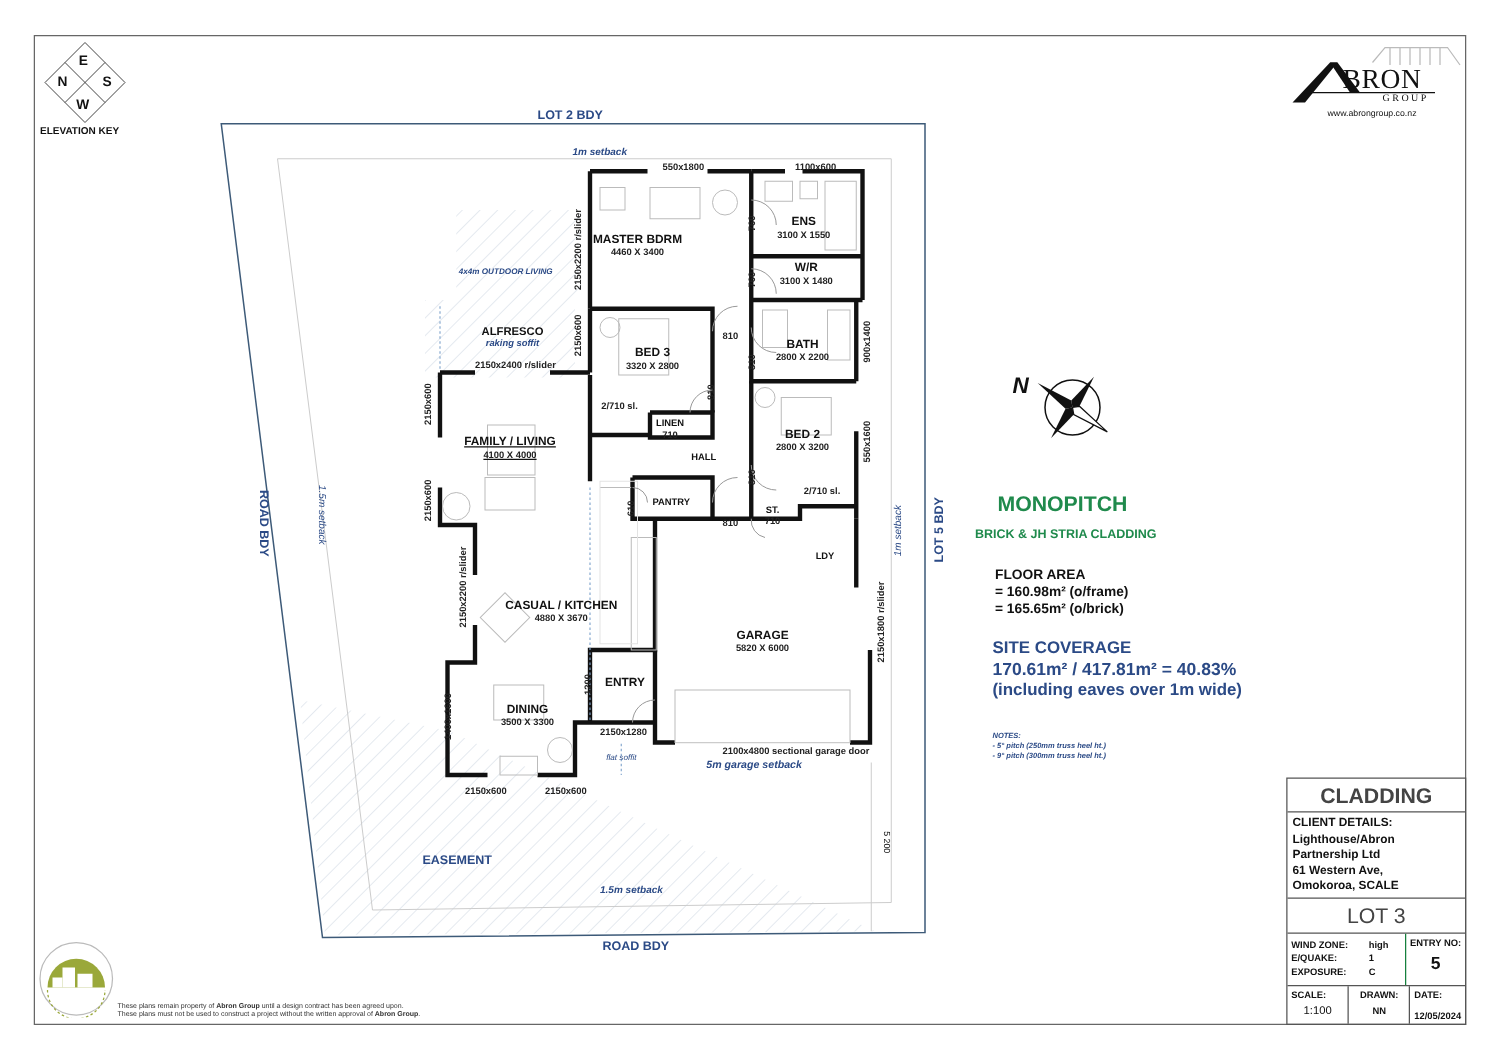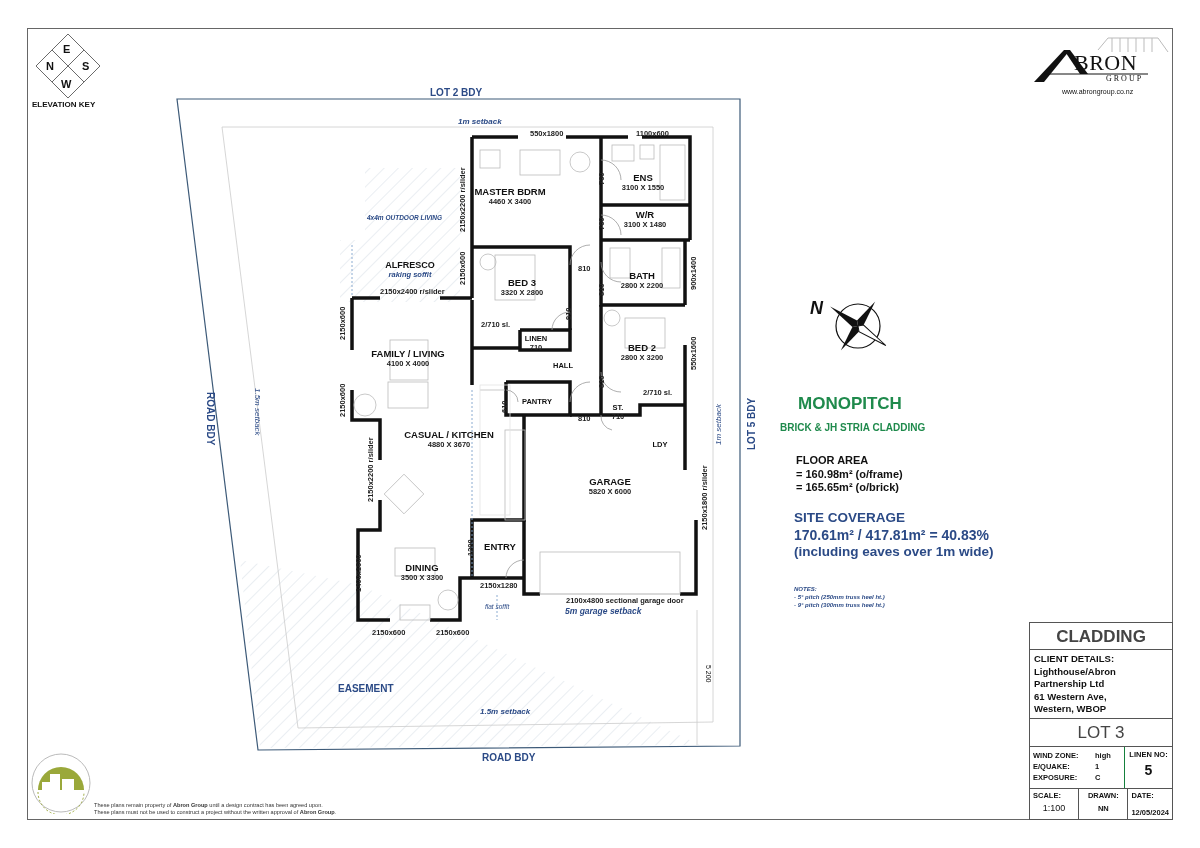--- a/index.html
+++ b/index.html
@@ -196,33 +196,33 @@
       <div class="dim blue it">raking soffit</div>
     </div>
   <div class="lbl room" style="left:522px;top:277px;">
       <div>BED 3</div>
       <div class="dim">3320 X 2800</div>
     </div>
   <div class="lbl room" style="left:642px;top:270px;">
       <div>BATH</div>
       <div class="dim">2800 X 2200</div>
     </div>
-  <div class="lbl room" style="left:408px;top:348px;">
+  <div class="lbl room" style="left:408px;top:348px;text-decoration:underline;">
       <div>FAMILY / LIVING</div>
       <div class="dim">4100 X 4000</div>
     </div>
   <div class="lbl room" style="left:642px;top:342px;">
       <div>BED 2</div>
       <div class="dim">2800 X 3200</div>
     </div>
-  <div class="lbl room" style="left:449px;top:429px;">
+  <div class="lbl room" style="left:449px;top:479px;">
       <div>CASUAL / KITCHEN</div>
       <div class="dim">4880 X 3670</div>
     </div>
-  <div class="lbl room" style="left:610px;top:476px;">
+  <div class="lbl room" style="left:610px;top:503px;">
       <div>GARAGE</div>
       <div class="dim">5820 X 6000</div>
     </div>
   <div class="lbl room" style="left:422px;top:562px;">
       <div>DINING</div>
       <div class="dim">3500 X 3300</div>
     </div>
   <div class="lbl room" style="left:500px;top:541px;">
       <div>ENTRY</div>
     </div>
@@ -250,21 +250,21 @@
   <span class="lbl dim vert" style="left:458px;top:285px;">2150x600</span>
   <span class="lbl dim" style="left:380px;top:287px;">2150x2400 r/slider</span>
   <span class="lbl dim vert" style="left:338px;top:340px;">2150x600</span>
   <span class="lbl dim vert" style="left:338px;top:417px;">2150x600</span>
   <span class="lbl dim vert" style="left:366px;top:502px;">2150x2200 r/slider</span>
   <span class="lbl dim vert" style="left:354px;top:592px;">1400x1600</span>
   <span class="lbl dim" style="left:372px;top:628px;">2150x600</span>
   <span class="lbl dim" style="left:436px;top:628px;">2150x600</span>
   <span class="lbl dim" style="left:480px;top:581px;">2150x1280</span>
   <span class="lbl dim vert" style="left:466px;top:556px;">1200</span>
-  <span class="lbl dim" style="left:566px;top:596px;">2100x4800 sectional garage door</span>
+  <span class="lbl dim" style="left:578px;top:596px;">2100x4800 sectional garage door</span>
   <span class="lbl dim vert" style="left:700px;top:530px;">2150x1800 r/slider</span>
   <span class="lbl dim vert" style="left:689px;top:290px;">900x1400</span>
   <span class="lbl dim vert" style="left:689px;top:370px;">550x1600</span>
   <span class="lbl dim vert" style="left:597px;top:185px;">760</span>
   <span class="lbl dim vert" style="left:597px;top:230px;">760</span>
   <span class="lbl dim" style="left:578px;top:264px;">810</span>
   <span class="lbl dim vert" style="left:597px;top:296px;">810</span>
   <span class="lbl dim vert" style="left:564px;top:320px;">810</span>
   <span class="lbl dim vert" style="left:597px;top:388px;">810</span>
   <span class="lbl dim" style="left:578px;top:414px;">810</span>
@@ -288,31 +288,31 @@
   <div>- 9° pitch (300mm truss heel ht.)</div>
 </div>
 
 <div class="tb">
   <div class="row" style="height:27px;text-align:center;font-size:17px;line-height:27px;color:#444;">CLADDING</div>
   <div class="row" style="height:69px;padding:3px 4px;font-size:9.5px;line-height:12.5px;">
     <div>CLIENT DETAILS:</div>
     <div>Lighthouse/Abron</div>
     <div>Partnership Ltd</div>
     <div>61 Western Ave,</div>
-    <div>Western, WBOP</div>
+    <div>Omokoroa, SCALE</div>
   </div>
   <div class="row" style="height:28px;text-align:center;font-size:17px;line-height:28px;color:#444;font-weight:normal;">LOT 3</div>
   <div class="row" style="height:42px;display:flex;">
     <div style="width:88px;border-right:1px solid #15803d;padding:3px 3px;font-size:7.5px;line-height:11px;position:relative;">
       <div><span>WIND ZONE:</span><span style="position:absolute;left:65px;">high</span></div>
       <div><span>E/QUAKE:</span><span style="position:absolute;left:65px;">1</span></div>
       <div><span>EXPOSURE:</span><span style="position:absolute;left:65px;">C</span></div>
     </div>
     <div style="flex:1;text-align:center;padding-top:3px;">
-      <div style="font-size:7.5px;">LINEN NO:</div>
+      <div style="font-size:7.5px;">ENTRY NO:</div>
       <div style="font-size:14px;margin-top:3px;">5</div>
     </div>
   </div>
   <div style="height:30px;display:flex;">
     <div style="width:44px;border-right:1px solid #555;padding:2px 3px;">
       <div style="font-size:7.5px;">SCALE:</div>
       <div style="font-size:9px;font-weight:normal;text-align:center;margin-top:3px;">1:100</div>
     </div>
     <div style="width:44px;border-right:1px solid #555;padding:2px 3px;text-align:center;">
       <div style="font-size:7.5px;">DRAWN:</div>

